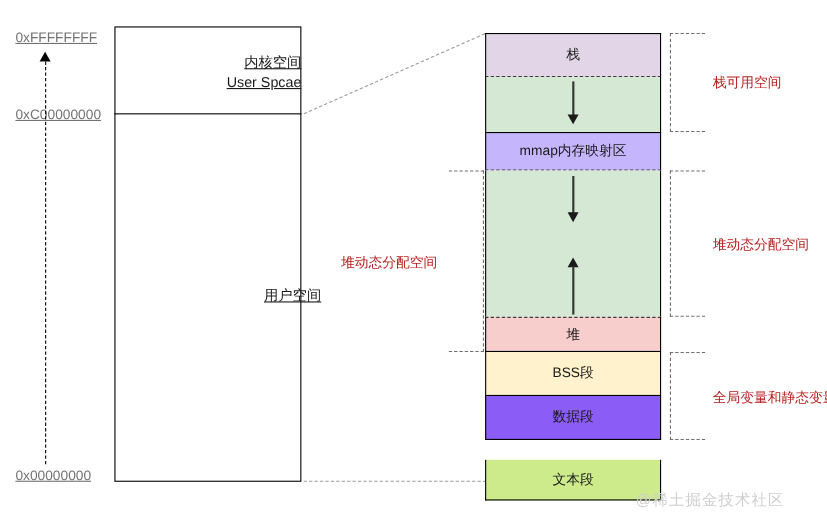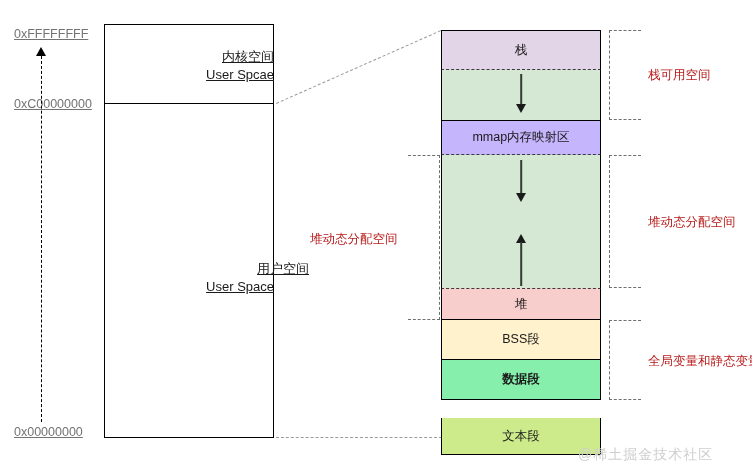--- a/index.html
+++ b/index.html
@@ -149,22 +149,21 @@
 
   <div class="abs axis-line" style="left:41px; top:56px; height:366px;"></div>
 
   <div class="abs mem-box" style="left:104px; top:24px; width:170px; height:414px;"></div>
 
   <div class="abs mem-divider" style="left:104px; top:103px; width:170px;"></div>
 
   <div class="abs mem-box-label" style="left:104px; top:48px; width:170px;">内核空间</div>
   <div class="abs mem-box-label" style="left:104px; top:66px; width:170px;">User Spcae</div>
 
-  <div class="abs mem-box-label" style="left:104px; top:260px; width:205px;">用户空间</div>
-  <div class="abs mem-box-label" style="left:104px; top:278px; width:170px;">User Space</div>
+  <div class="abs mem-box-label" style="left:87px; top:260px; width:205px;">用户空间</div>
 
   <div class="connector" style="left:276px; top:103px; width:180.4px; transform: rotate(-23.87deg);"></div>
 
   <div class="connector" style="left:276px; top:437px; width:166px;"></div>
 
   <div class="abs seg solid-top dash-bottom" style="left:441px; top:30px; width:160px; height:40px; background:#e1d5e7;">
     <span>栈</span>
   </div>
 
   <div class="abs seg" style="left:441px; top:70px; width:160px; height:50px; background:#d5e8d4;"></div>
@@ -191,21 +190,21 @@
   </div>
 
   <div class="abs seg dash-top solid-bottom" style="left:441px; top:288px; width:160px; height:32px; background:#f8cecc;">
     <span>堆</span>
   </div>
 
   <div class="abs seg solid-bottom" style="left:441px; top:320px; width:160px; height:40px; background:#fff2cc;">
     <span>BSS段</span>
   </div>
 
-  <div class="abs seg solid-bottom" style="left:441px; top:360px; width:160px; height:40px; background:#86efac;font-weight:bold;">
+  <div class="abs seg solid-bottom" style="left:441px; top:360px; width:160px; height:40px; background:#8b5cf6;">
     <span>数据段</span>
   </div>
 
   <div class="abs seg solid-bottom" style="left:441px; top:400px; width:160px; height:37px; background:#cdeb8b;margin-top:18px;">
     <span>文本段</span>
   </div>
 
   <div class="abs range-marker side-left" style="left:609px; top:30px; width:32px; height:90px;"></div>
   <div class="abs range-label" style="left:648px; top:67px;">栈可用空间</div>
 

